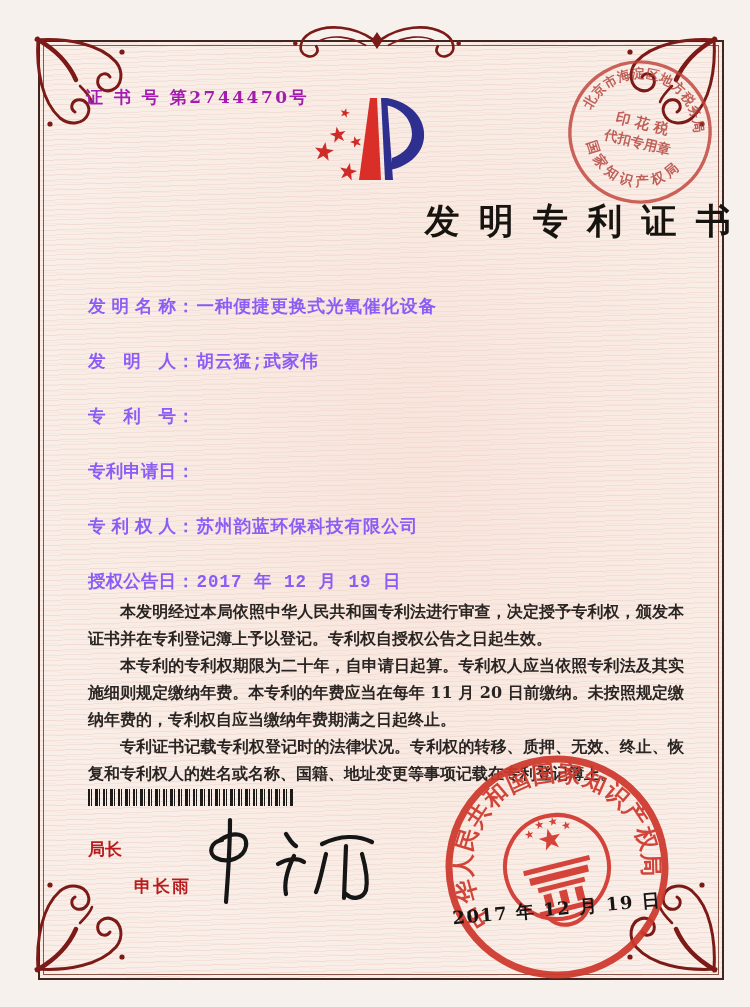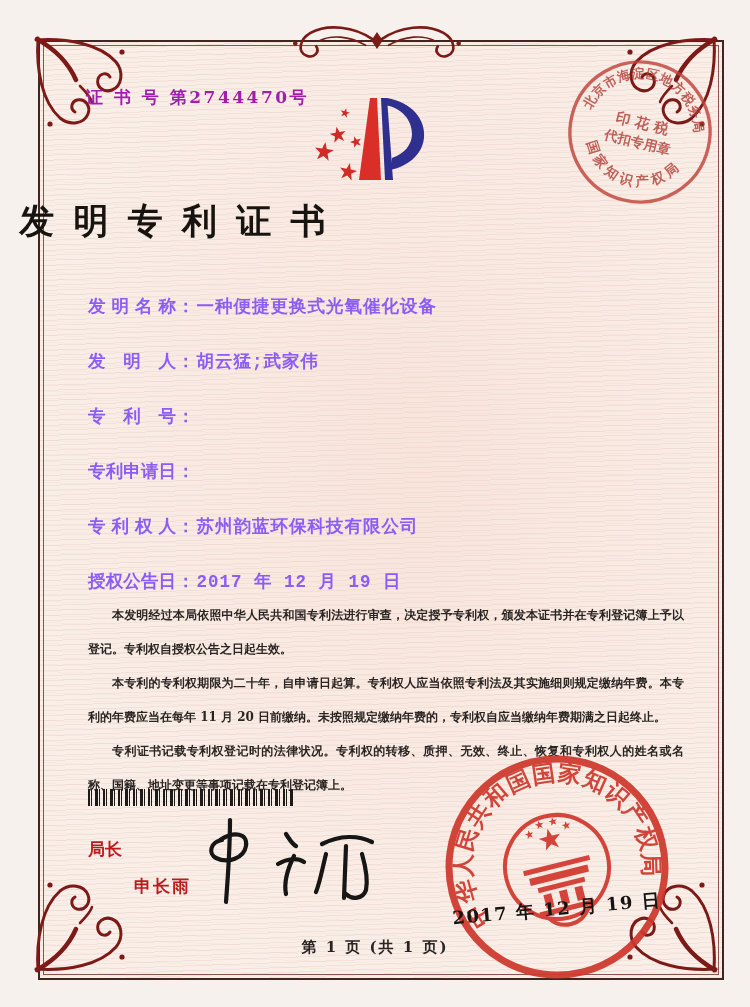--- a/index.html
+++ b/index.html
@@ -26,32 +26,32 @@
   .frame-inner{position:absolute;inset:3px;border:1px solid #8a564a;}
   .ornaments{position:absolute;inset:0;pointer-events:none;}
 
   .cert-no{
     position:absolute;left:86px;top:86px;
     font-size:17px;font-weight:700;color:#a21caf;letter-spacing:2.5px;
   }
   .logo{position:absolute;left:300px;top:90px;width:150px;height:100px;}
   .title{
     position:absolute;left:0;right:0;top:198px;
-    text-align:left;font-size:35px;font-weight:700;color:#17130f;
+    text-align:right;font-size:35px;font-weight:700;color:#17130f;
     letter-spacing:0.55em;text-indent:0.55em;
   }
   .fields{position:absolute;left:88px;top:294px;right:60px;}
   .field{display:flex;align-items:baseline;height:31px;margin-bottom:24px;
     font-size:17.5px;font-weight:600;color:#8b5cf6;}
   .field .lbl{display:inline-block;width:88px;text-align:justify;text-align-last:justify;}
   .field .colon{margin:0 2px 0 1px;}
   .field .val{letter-spacing:1px;font-family:Liberation Mono, monospace;}
   .body-text{
     position:absolute;left:88px;right:66px;top:598px;
-    font-size:12px;line-height:34px;font-weight:600;color:#2a2522;
+    font-size:16px;line-height:27px;font-weight:600;color:#2a2522;
     text-align:justify;
   }
   .body-text p{margin:0;text-indent:2em;}
   .barcode{
     position:absolute;left:88px;top:789px;width:205px;height:17px;
     background:repeating-linear-gradient(90deg,
       #1d1b1a 0 2px, rgba(0,0,0,0) 2px 3px,
       #1d1b1a 3px 4px, rgba(0,0,0,0) 4px 7px,
       #1d1b1a 7px 10px, rgba(0,0,0,0) 10px 11px,
       #1d1b1a 11px 12px, rgba(0,0,0,0) 12px 15px);
@@ -226,15 +226,14 @@
       <rect x="-20" y="24" width="8" height="14" stroke="none"></rect>
       <rect x="12" y="24" width="8" height="14" stroke="none"></rect>
       <rect x="-4" y="24" width="8" height="14" stroke="none"></rect>
       <rect x="-28" y="40" width="56" height="5" stroke="none"></rect>
       <path d="M-20,48 A24 24 0 0 0 20,48" fill="none" stroke-width="4"></path>
     </g>
   </svg>
 
   <div class="seal-date">2017 年 12 月 19 日</div>
 
-  <div class="footer">第 1 页 (共 1 页)</div>
 
 </div>
 
 </body></html>

